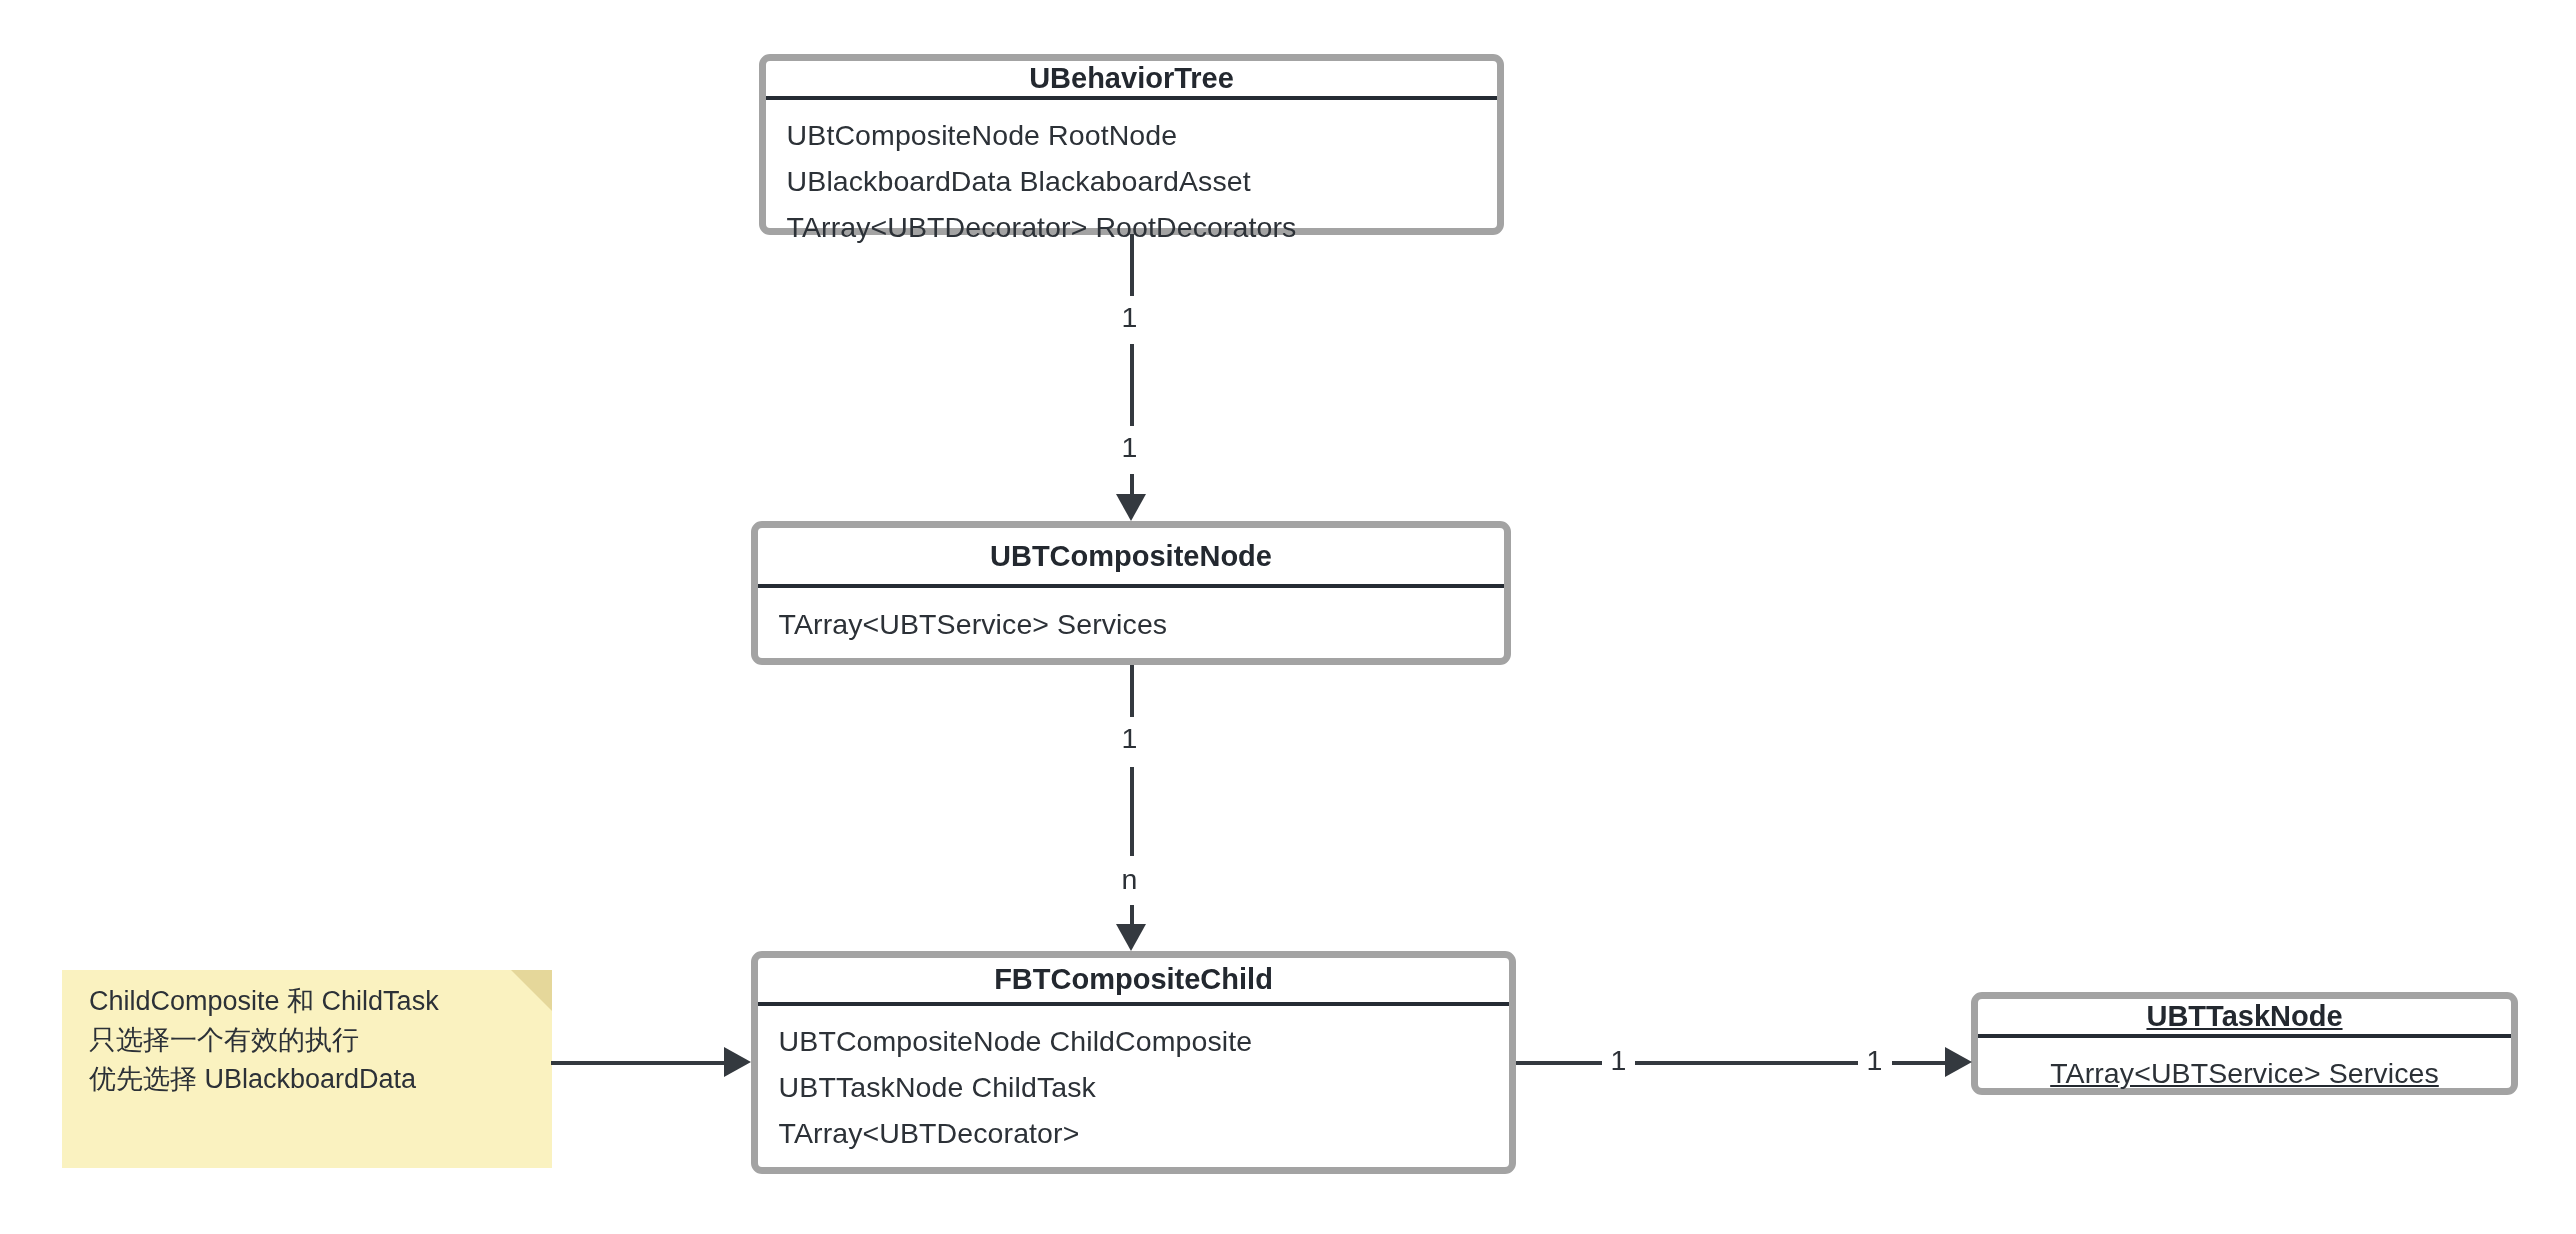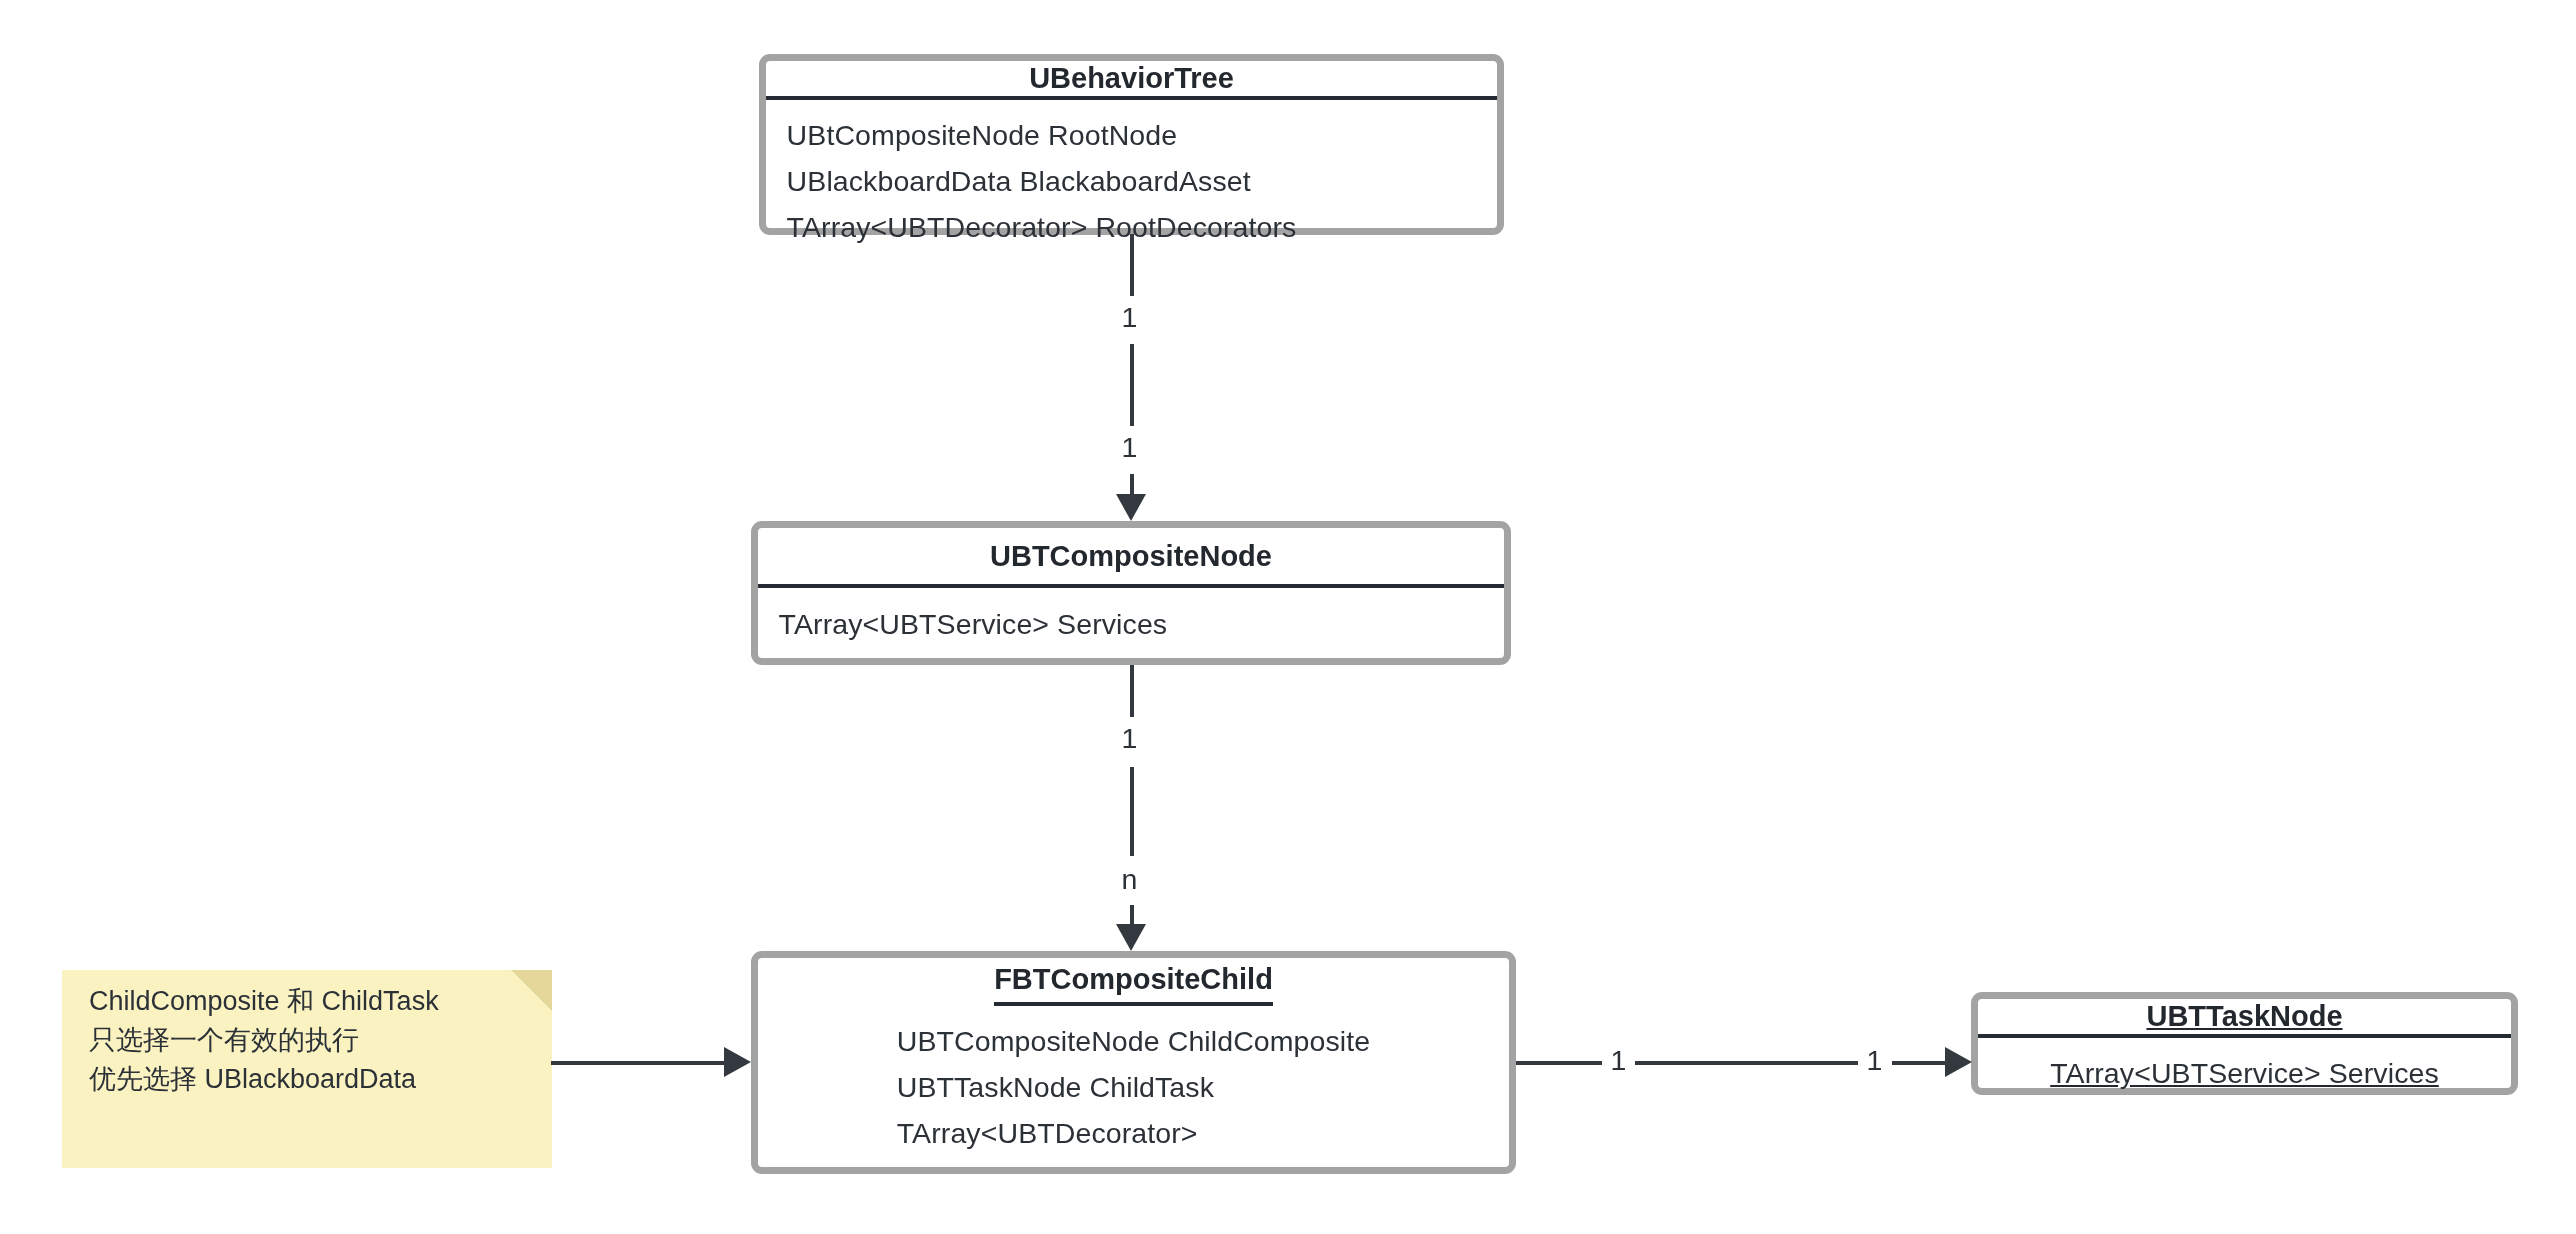--- a/index.html
+++ b/index.html
@@ -61,21 +61,21 @@
     justify-content: center;
   }
 
   
   #box-behaviortree   { left: 759px;  top: 54px;   width: 745px;  height: 181px; }
   #box-behaviortree .uml-title { height: 62px; }
 
   #box-compositenode  { left: 751px;  top: 521px;  width: 760px;  height: 144px; }
   #box-compositenode .uml-title { height: 62px; }
 
-  #box-fbtchild       { left: 751px;  top: 951px; width: 765px;  height: 223px; align-items: center; }
+  #box-fbtchild       { left: 751px;  top: 951px; width: 765px;  height: 223px; }
   #box-fbtchild .uml-title { height: 62px; }
 
   #box-tasknode       { left: 1971px; top: 992px; width: 547px;  height: 103px; text-decoration: underline; }
   #box-tasknode .uml-title { height: 60px; }
   #box-tasknode .uml-attr { text-align: center; }
   #box-tasknode .uml-attrs { align-items: center; }
 
   
   .sticky-note {
     position: absolute;

